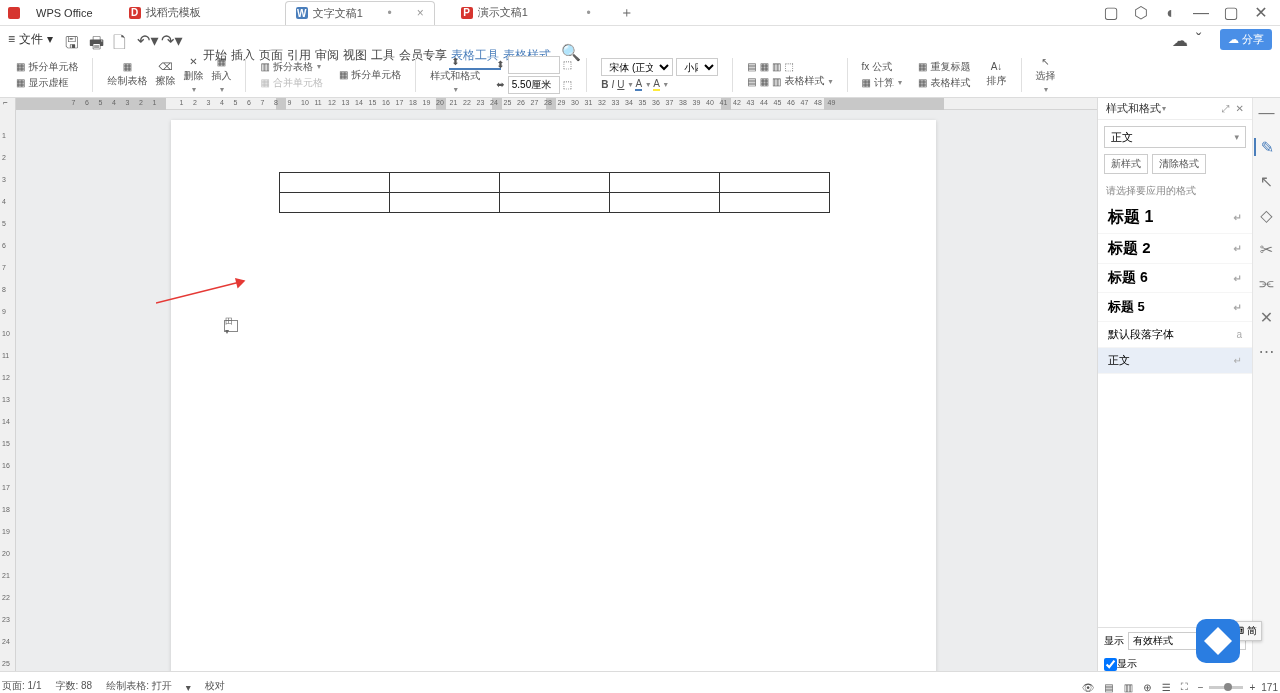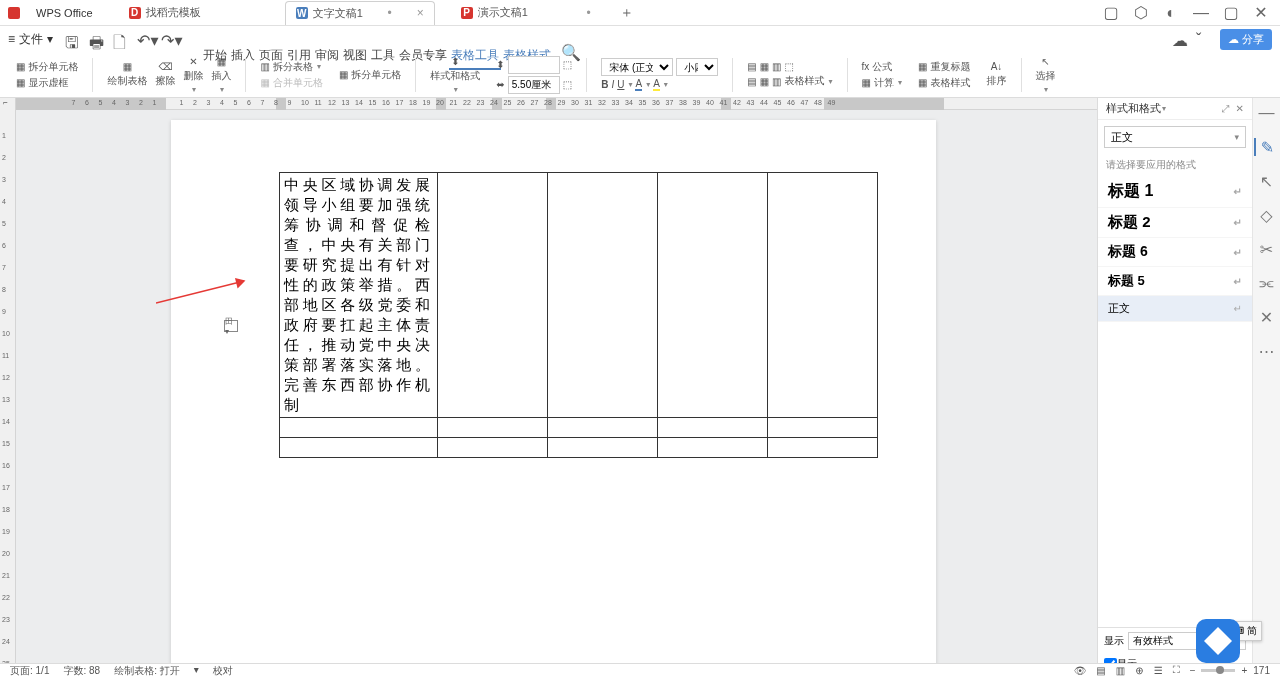--- a/index.html
+++ b/index.html
@@ -79,21 +79,21 @@
 .rpanel-foot { height: 26px; border-top: 1px solid #e0e0e0; display: flex; align-items: center; padding: 0 6px; font-size: 10px; gap: 4px; }
 .rpanel-foot .fsel { border: 1px solid #ccc; flex: 1; padding: 1px 4px; display: flex; }
 .rpanel-foot2 { height: 22px; display: flex; align-items: center; padding: 0 6px; font-size: 10px; }
 
 
 .rside { width: 28px; background: #f5f5f5; border-left: 1px solid #e5e5e5; display: flex; flex-direction: column; align-items: center; padding-top: 6px; gap: 16px; }
 .rside .sbtn { width: 18px; height: 18px; color: #777; display: flex; align-items: center; justify-content: center; }
 .rside .sbtn.active { color: #4a7ebb; border-left: 2px solid #4a7ebb; width: 26px; }
 
 
-.status { position: absolute; bottom: 0; left: 0; right: 0; height: 30px; background: #fff; border-top: 1px solid #dcdcdc; display: flex; align-items: flex-start; font-size: 10px; color: #555; padding: 0 10px; gap: 14px; }
+.status { position: absolute; bottom: 0; left: 0; right: 0; height: 22px; background: #fff; border-top: 1px solid #dcdcdc; display: flex; align-items: flex-end; font-size: 10px; color: #555; padding: 0 2px; gap: 14px; }
 .status-right { margin-left: auto; display: flex; gap: 10px; align-items: center; }
 .status .zoom { display: flex; align-items: center; gap: 6px; }
 .zoom-bar { width: 34px; height: 3px; background: #ccc; position: relative; }
 .zoom-thumb { position: absolute; left: 15px; top: -3px; width: 8px; height: 8px; border-radius: 50%; background: #888; }
 
 .watermark { position: absolute; right: 40px; bottom: 30px; font-size: 30px; color: #2a7de1; font-weight: bold; display: flex; align-items: center; gap: 6px; }
 .watermark .wm-icon { width: 44px; height: 44px; background: #2a7de1; border-radius: 10px; position: relative; }
 .watermark .wm-icon::before { content: ""; position: absolute; inset: 8px; background: #fff; clip-path: polygon(50% 0, 100% 50%, 50% 100%, 0 50%); }
 .ime-badge { position: absolute; right: 18px; bottom: 52px; background: #f8f8f8; border: 1px solid #ccc; font-size: 10px; padding: 2px 4px; box-shadow: 0 1px 3px rgba(0,0,0,0.2); }
 
@@ -337,29 +337,20 @@
         <span class="t" style="left: 55.5px;">7</span>
       </div>
     <div class="page">
       <svg class="arrow" viewBox="0 0 100 30">
         <line x1="0" y1="28" x2="88" y2="6" class="arrow-line"></line>
         <polygon points="88,6 80,4 82,12" class="arrow-line"></polygon>
       </svg>
       <span class="tbl-handle">田 ▾</span>
       <table class="doc-table">
         <tbody>
-            <tr class="r1">
-          <td>
-                <div class="cell-text">中央区域协调发展领导小组要加强统筹协调和督促检查，中央有关部门要研究提出有针对性的政策举措。西部地区各级党委和政府要扛起主体责任，推动党中央决策部署落实落地。完善东西部协作机制</div>
-              </td>
-          <td></td>
-              <td></td>
-              <td></td>
-              <td></td>
-        </tr>
         <tr class="r2">
               <td></td>
               <td></td>
               <td></td>
               <td></td>
               <td></td>
             </tr>
         <tr class="r3">
               <td></td>
               <td></td>
@@ -378,37 +369,45 @@
         <span class="dd">▾</span>
       <span class="hx">
           <span>⤢</span>
           <span>✕</span>
         </span>
     </div>
     <div class="rpanel-sel">
       <span>正文</span>
         <span class="dd2">▾</span>
     </div>
+    <div class="rpanel-btns">
+      <span class="b">新样式</span>
+      <span class="b">清除格式</span>
+    </div>
     <div class="rpanel-hint">请选择要应用的格式</div>
     <div class="style-list">
       <div class="style-item h1">
           <span>标题 1</span>
           <span class="ret">↵</span>
         </div>
       <div class="style-item h2">
           <span>标题 2</span>
           <span class="ret">↵</span>
         </div>
       <div class="style-item h3">
           <span>标题 6</span>
           <span class="ret">↵</span>
         </div>
       <div class="style-item h4">
           <span>标题 5</span>
           <span class="ret">↵</span>
+        </div>
+      <div class="style-item" style="font-size:11px">
+          <span>默认段落字体</span>
+          <span class="ret">a</span>
         </div>
       <div class="style-item sel" style="font-size:11px">
           <span>正文</span>
           <span class="ret">↵</span>
         </div>
     </div>
     <div class="rpanel-foot">
       <span>显示</span>
       <span class="fsel">
           <span>有效样式</span>

